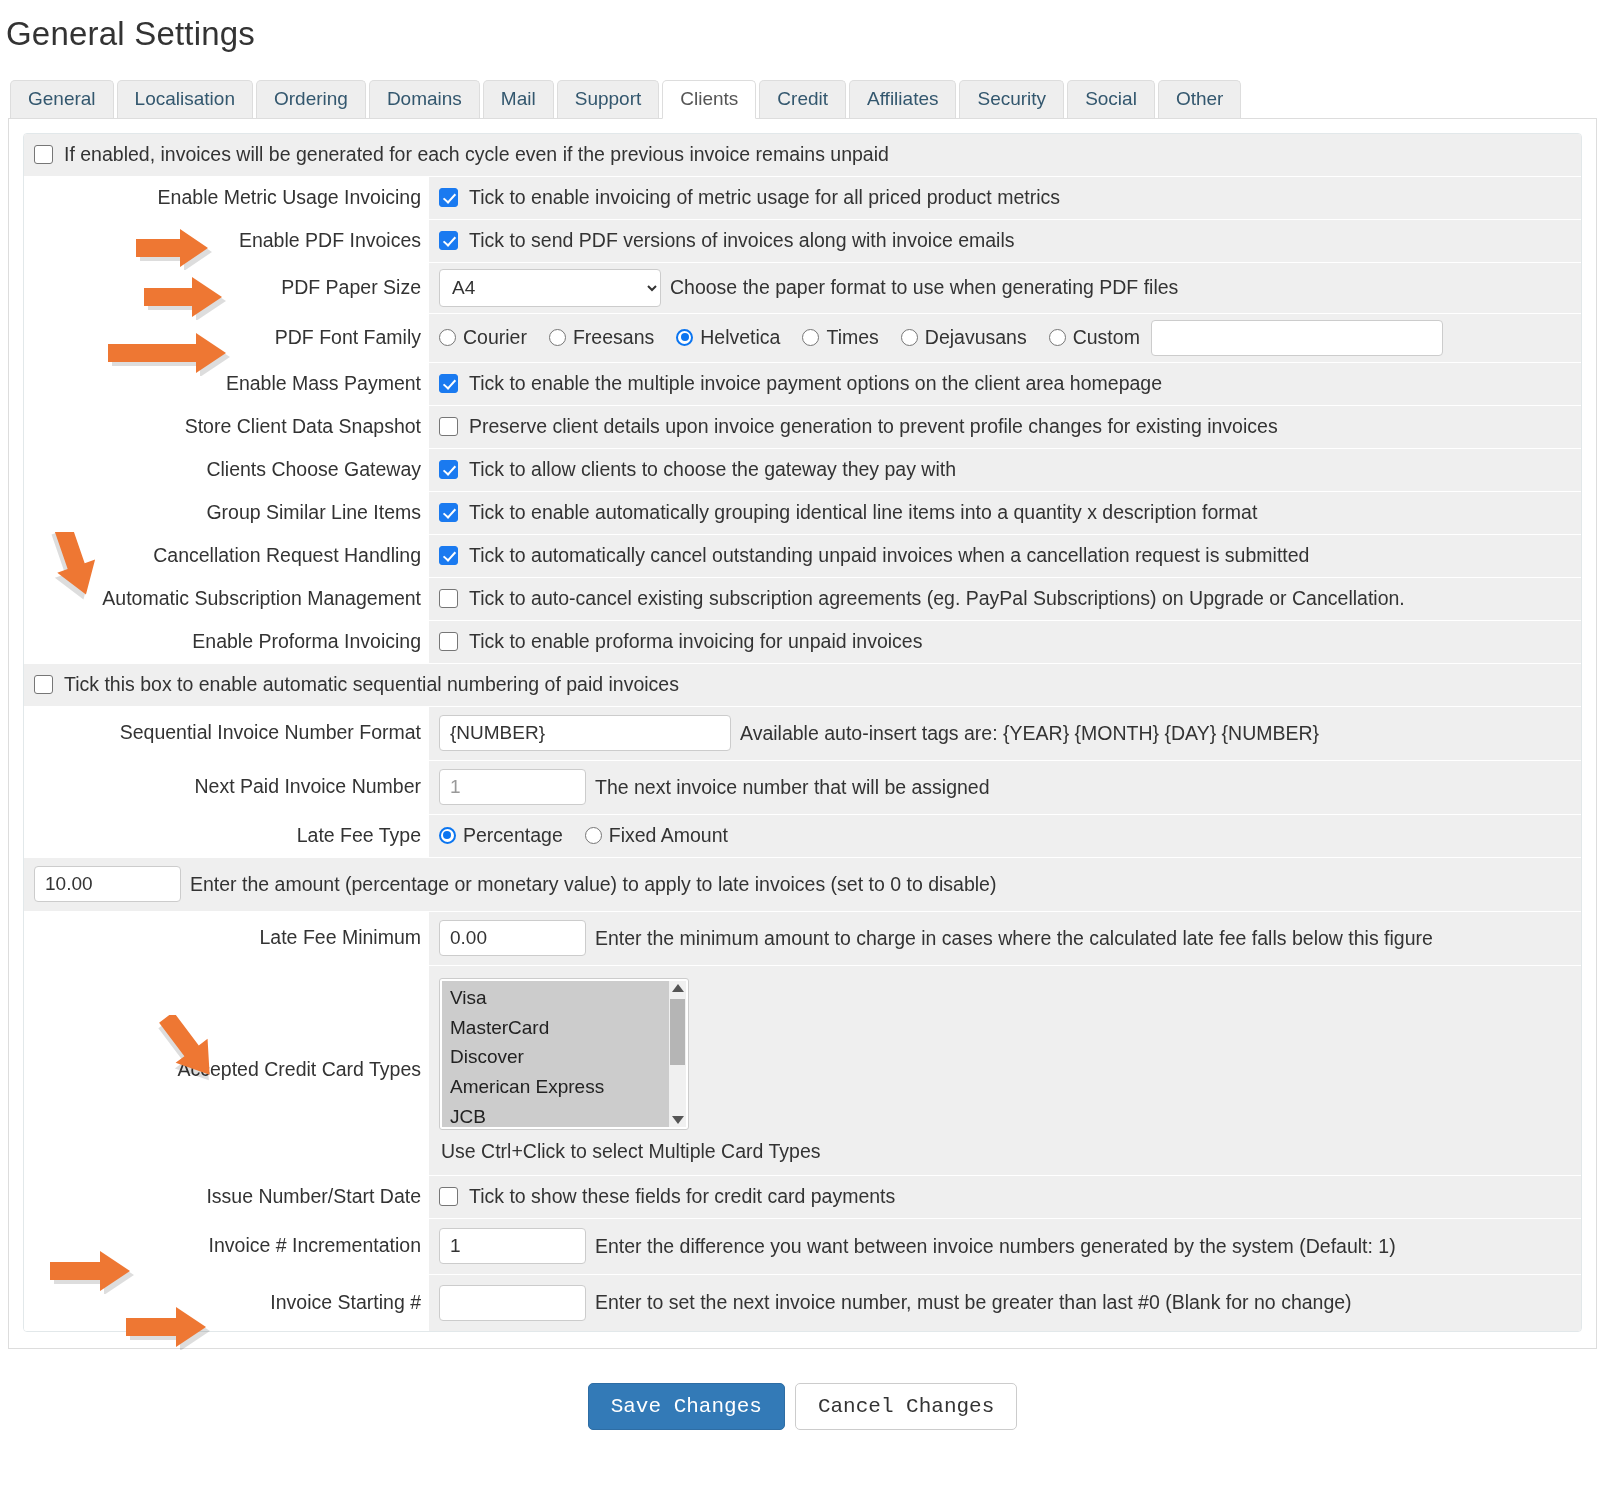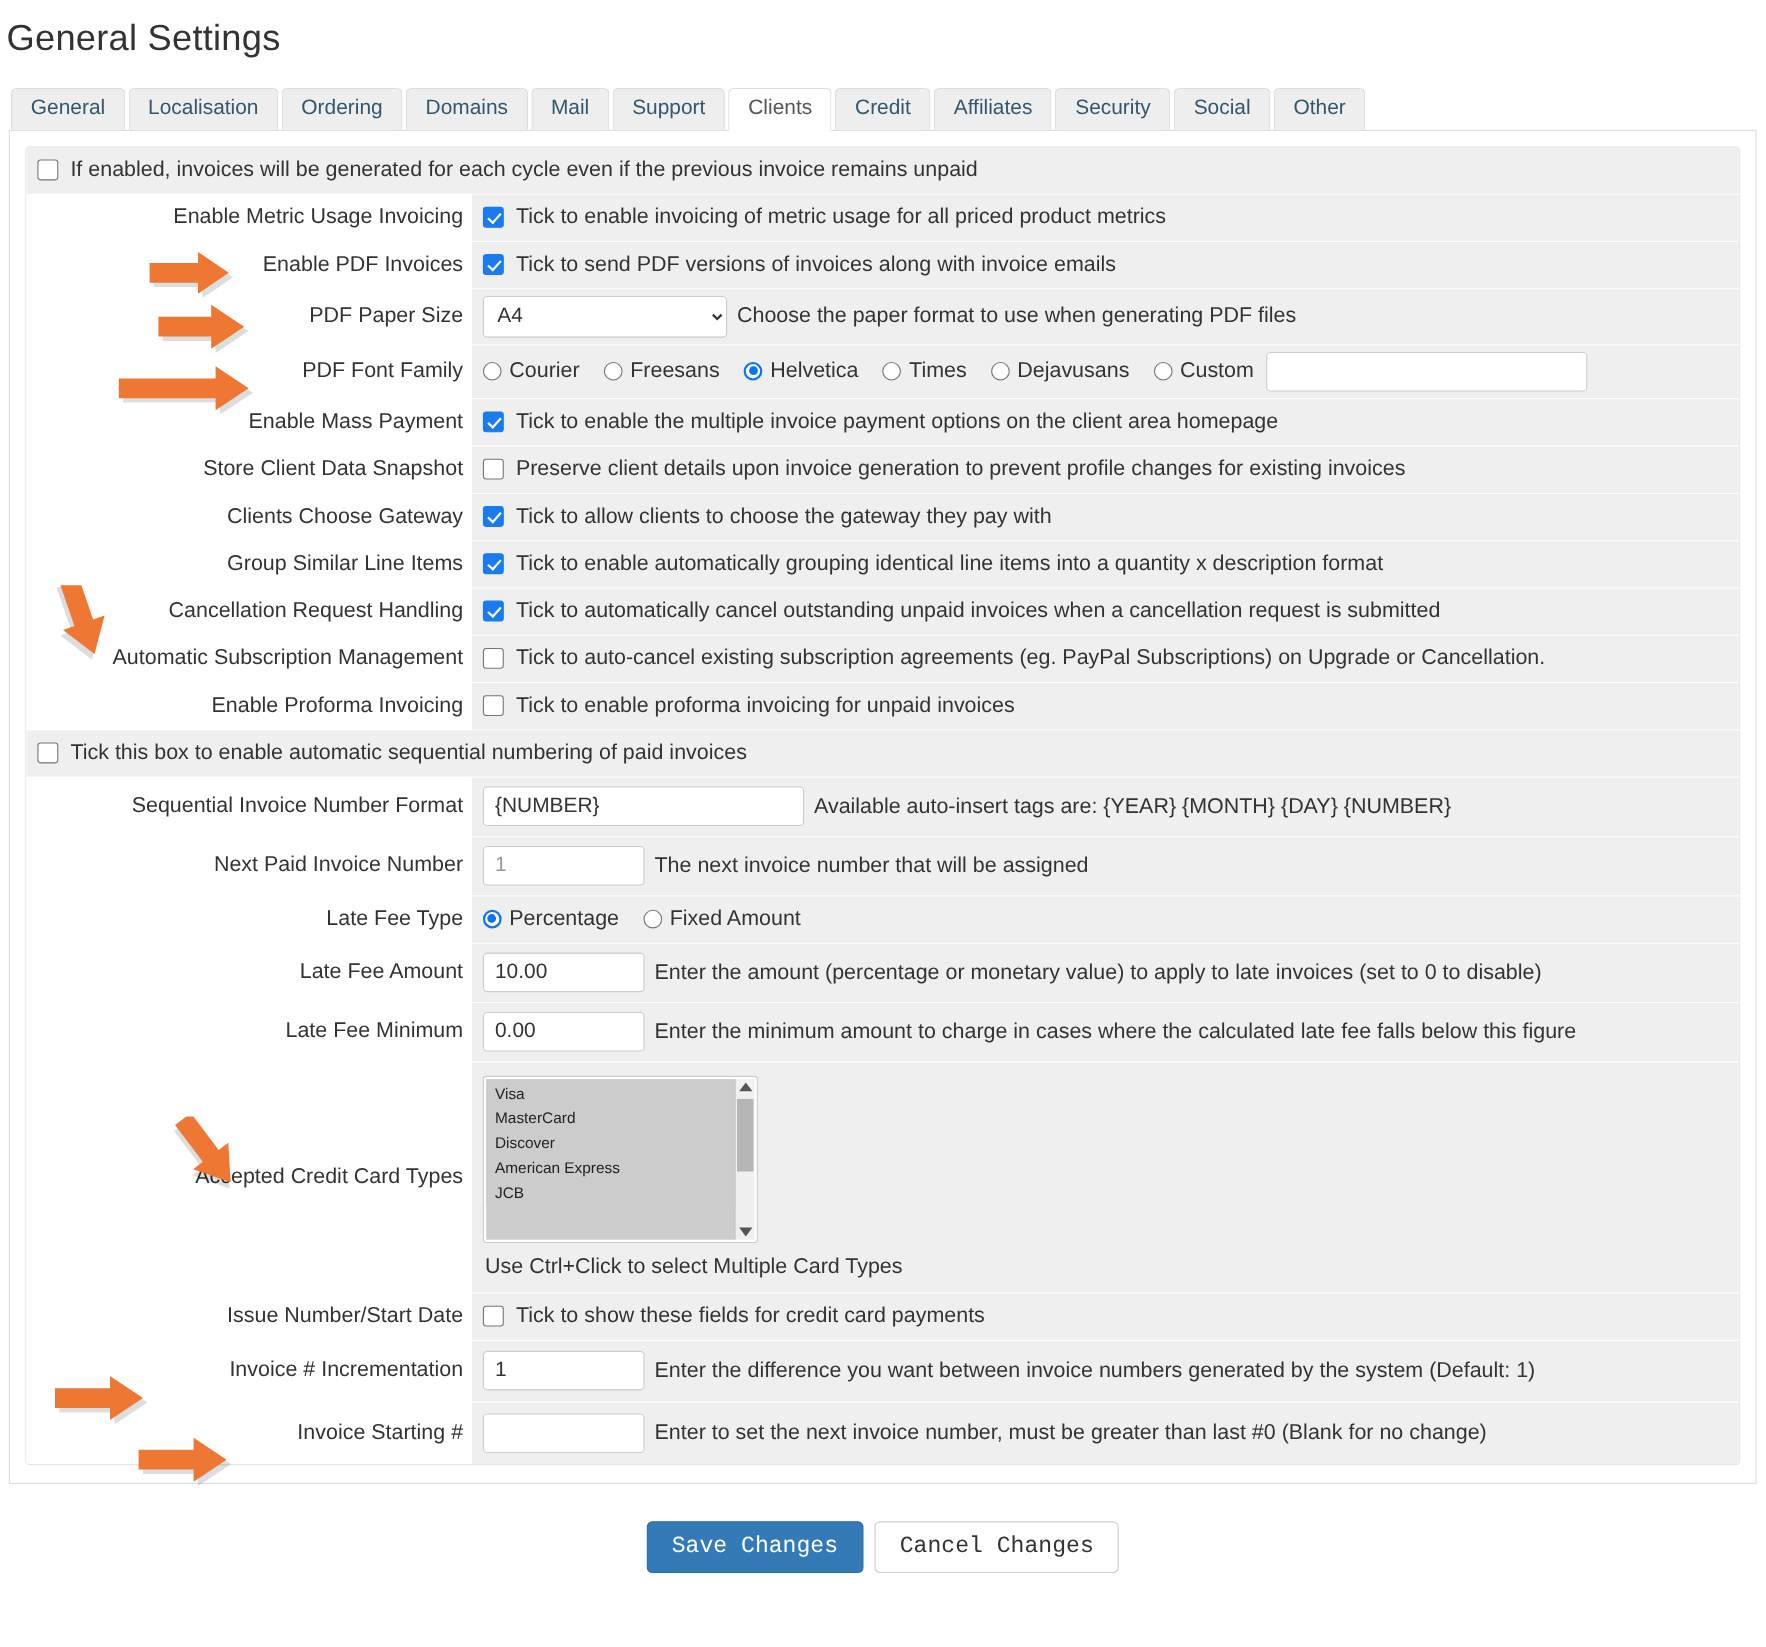--- a/index.html
+++ b/index.html
@@ -203,21 +203,21 @@
     padding: 2px;
   }
   .listbox-opts {
     flex: 1;
     background: #cccccc;
     overflow: hidden;
     padding: 2px 0 0 0;
   }
   .opt {
     padding: 1px 8px;
-    font-size: 14px;
+    font-size: 19px;
     line-height: 1.47;
     color: #222222;
     background: #cccccc;
     cursor: pointer;
     white-space: nowrap;
   }
   .lb-scroll {
     width: 17px;
     background: #f0f0f0;
     display: flex;
@@ -459,21 +459,20 @@
           </label>
           <label class="radio-item">
             <span class="rdo"></span>
             <span class="radio-label">Fixed Amount</span>
           </label>
         </div>
       </div>
     </div>
 
     <div class="row" style="min-height:54px">
-      <div class="row-label">Late Fee Amount</div>
       <div class="row-field">
         <input class="txt w-sm" type="text" value="10.00" style="">
         <span class="desc">Enter the amount (percentage or monetary value) to apply to late invoices (set to 0 to disable)</span>
       </div>
     </div>
 
     <div class="row" style="min-height:54px">
       <div class="row-label">Late Fee Minimum</div>
       <div class="row-field">
         <input class="txt w-sm" type="text" value="0.00" style="">

